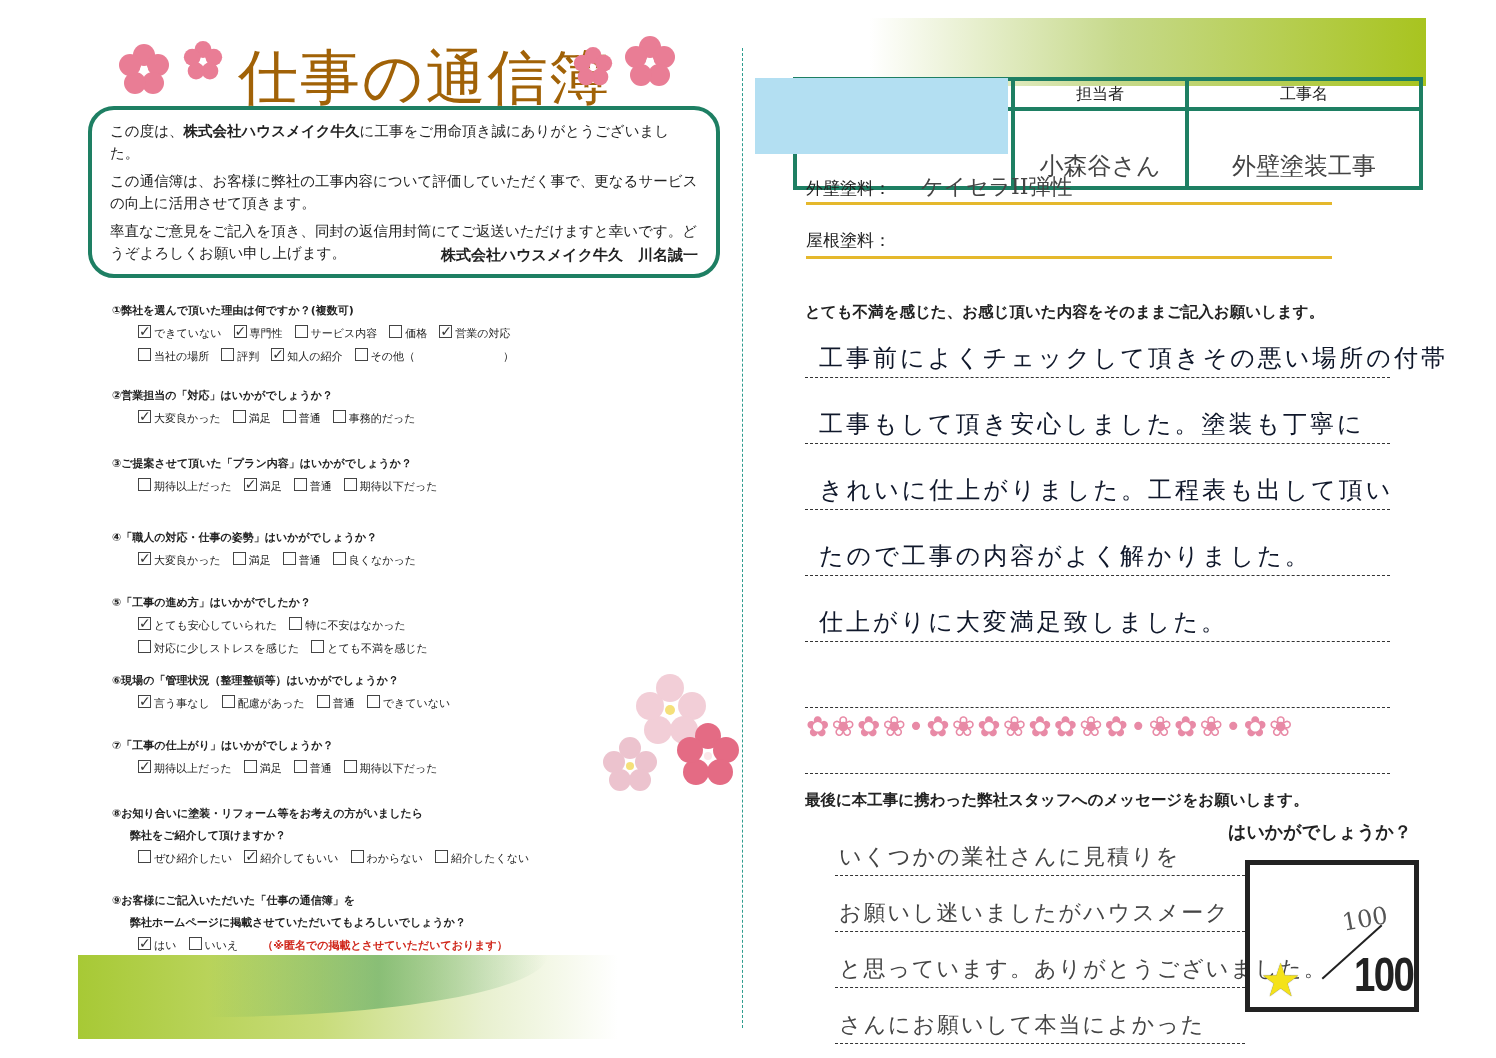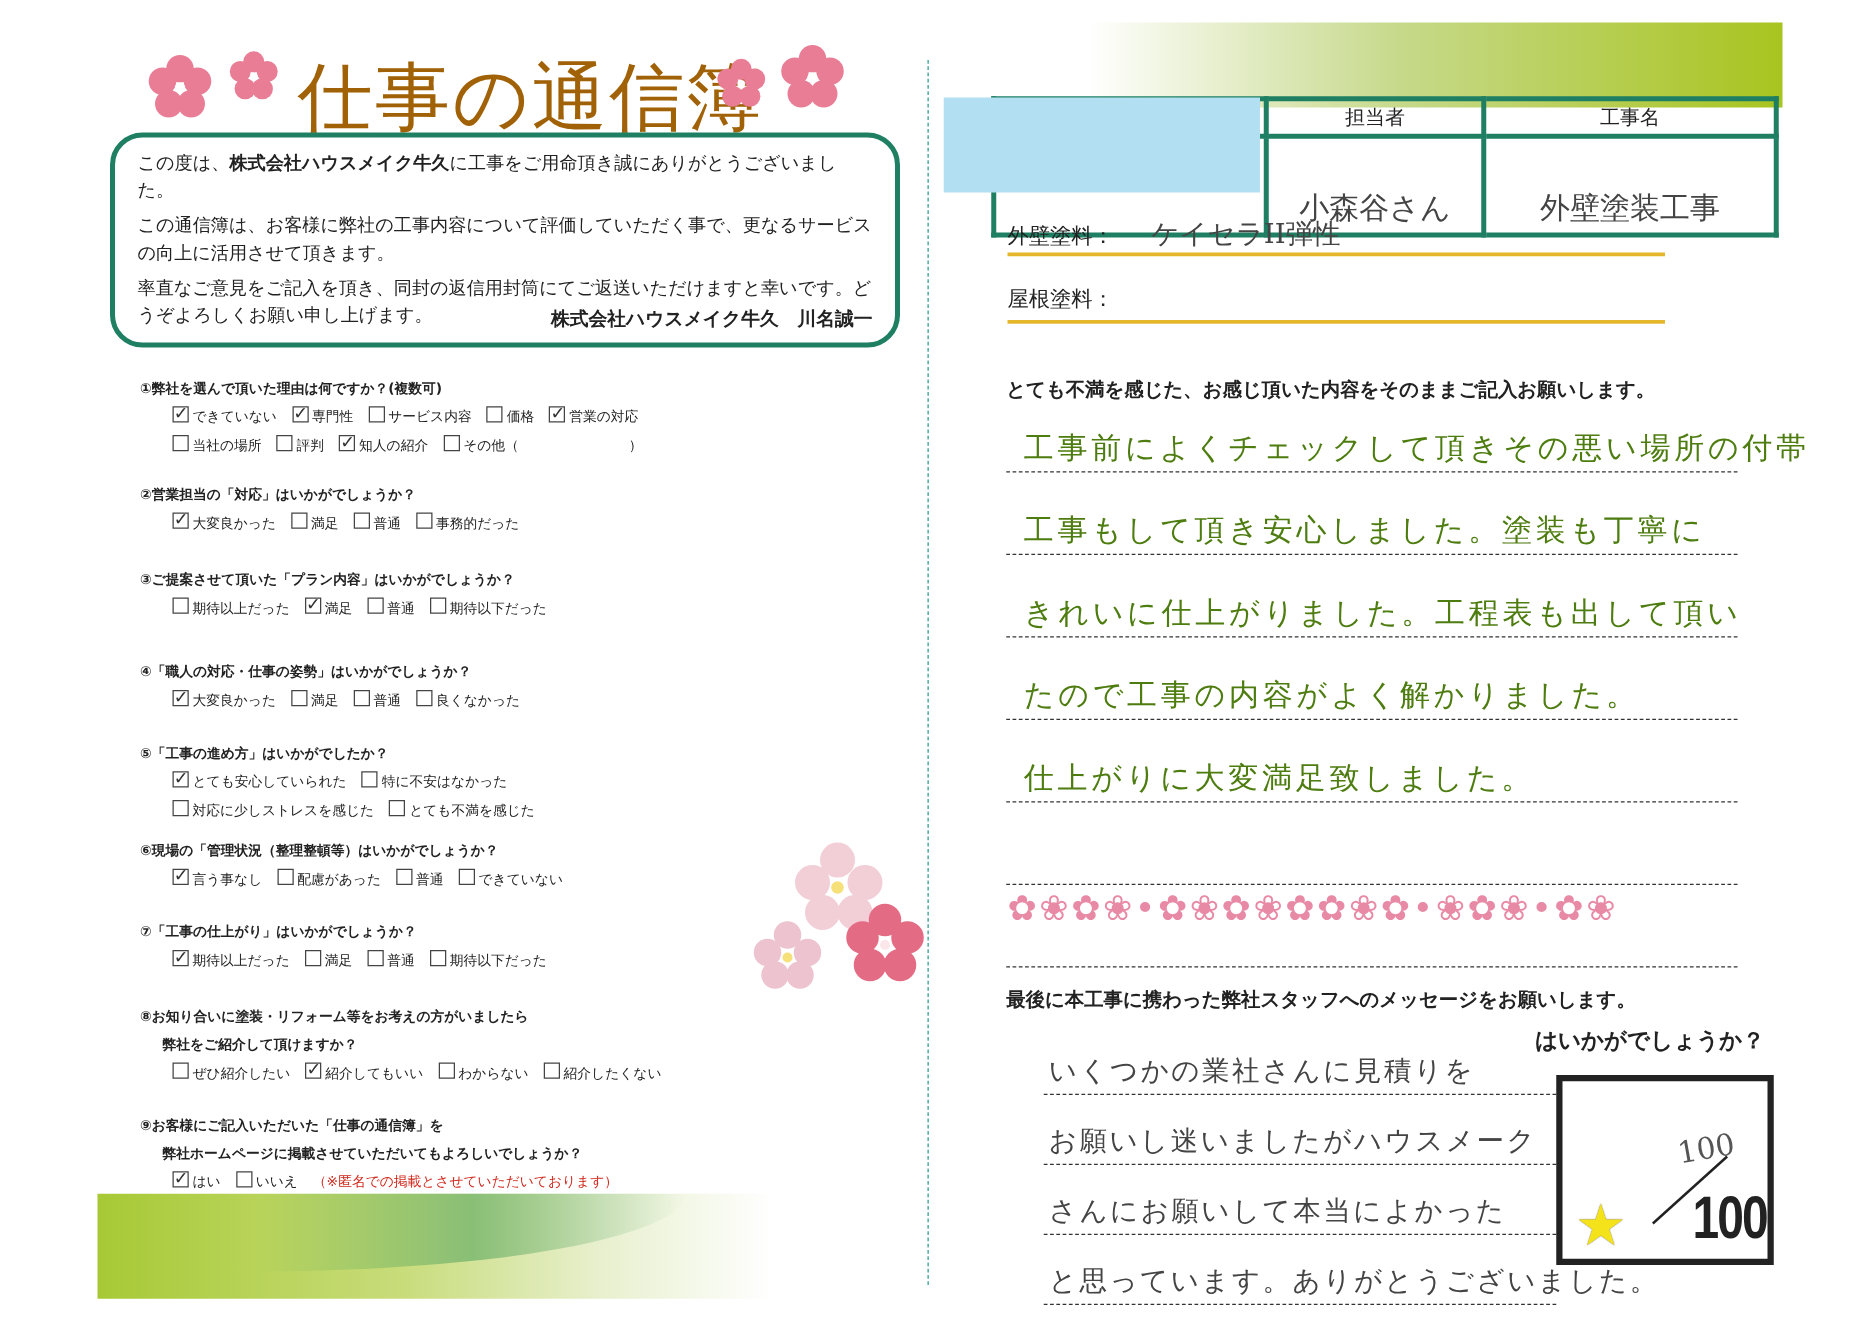--- a/index.html
+++ b/index.html
@@ -12,39 +12,39 @@
   .intro-box { left:88px; top:106px; width:632px; height:172px; border:4px solid #1e7f63; border-radius:26px; box-sizing:border-box; padding:10px 18px; font-size:14.5px; line-height:22px; }
   .intro-box p { margin:0 0 6px 0; }
   .intro-box b { font-weight:bold; }
   .signature { position:absolute; right:18px; bottom:8px; font-weight:bold; font-size:15px; }
   .q { position:absolute; left:112px; font-size:11px; }
   .q .qt { font-weight:bold; display:block; line-height:22px; }
   .q .opts { padding-left:26px; line-height:23px; display:block; }
   .opt { display:inline-block; margin-right:12px; }
   .cb { display:inline-block; width:11px; height:11px; border:1px solid #444; margin-right:3px; position:relative; top:1px; }
   .cb.checked::after { content:"✓"; position:absolute; left:0; top:-6px; font-size:14px; color:#333; }
-  .note-red { color:#d0281c; font-weight:normal; }
+  .note-red { color:#d0281c; font-weight:bold; margin-left:12px; }
   .green-wave-bottom { left:78px; top:955px; width:540px; height:84px;
       background:linear-gradient(90deg,#a7c935 0%,#c8dc7a 45%,#e8f0cf 75%,rgba(255,255,255,0) 100%); }
   .green-wave-bottom::after { content:""; position:absolute; left:130px; top:0; width:340px; height:62px;
       background:linear-gradient(90deg, rgba(76,160,90,0.0), rgba(76,160,90,0.55), rgba(76,160,90,0)); border-radius:0 0 100% 0; }
   .divider { left:742px; top:48px; width:0; height:980px; border-left:1px dashed #2d9c8e; }
   
   .green-wave-top { left:870px; top:18px; width:556px; height:68px;
       background:linear-gradient(90deg, rgba(255,255,255,0) 0%, #c6d98a 45%, #a8c41f 100%); }
   .info-table { left:793px; top:46px; width:630px; border-collapse:collapse;margin-top:31px; }
   .info-table td { border:4px solid #1e7f63; text-align:center; font-size:16px; }
   .info-table .hdr td { height:24px; }
   .info-table .val td { height:70px; font-family:"DejaVu Serif", serif; font-size:24px; vertical-align:bottom; padding-bottom:4px; color:#444; }
   .redact { left:755px; top:78px; width:253px; height:76px; background:#b3dff2; }
   .field { position:absolute; left:806px; font-size:17px; width:526px; border-bottom:3px solid #e5b82c; height:30px; }
   .field .hand { font-family:"DejaVu Serif", serif; font-size:22px; color:#444; margin-left:30px;margin-top:28px; }
   .section-title { position:absolute; left:805px; font-weight:bold; font-size:15.5px; }
   .hand-lines { position:absolute; left:805px; width:585px; }
-  .hand-line { height:66px; border-bottom:1.5px dashed #333; box-sizing:border-box; font-family:"DejaVu Serif", serif; font-size:24px; color:#4d7c0f; padding-left:14px; padding-top:30px; white-space:nowrap; letter-spacing:3px; }
+  .hand-line { height:66px; border-bottom:1.5px dashed #333; box-sizing:border-box; font-family:"DejaVu Serif", serif; font-size:24px; color:#0f172a; padding-left:14px; padding-top:30px; white-space:nowrap; letter-spacing:3px; }
   .sakura-row { position:absolute; left:806px; top:710px; width:586px; height:36px; font-size:28px; color:#e88aa6; letter-spacing:2px; white-space:nowrap; overflow:hidden; }
   .msg-lines { position:absolute; left:835px; top:820px; width:410px; }
   .msg-line { height:56px; border-bottom:1.5px dashed #333; box-sizing:border-box; font-family:"DejaVu Serif", serif; font-size:22px; color:#444; padding-left:4px; padding-top:22px; white-space:nowrap; letter-spacing:2px; }
   .score-label { position:absolute; left:1228px; top:820px; font-weight:bold; font-size:18px; }
   .score-box { position:absolute; left:1245px; top:860px; width:174px; height:152px; border:5px solid #222; box-sizing:border-box; }
   .score-hand { position:absolute; left:92px; top:40px; font-family:"DejaVu Serif", serif; font-size:24px; color:#555; transform:rotate(-10deg); }
   .score-slash { position:absolute; left:62px; top:86px; width:80px; height:2px; background:#222; transform:rotate(-42deg); }
   .score-max { position:absolute; left:104px; top:82px; font-family:"Liberation Sans", sans-serif; font-size:48px; font-weight:bold; letter-spacing:-2px; transform:scaleX(0.8); transform-origin:left; }
   .star { position:absolute; left:10px; top:88px; font-size:46px; color:#f4e21a; text-shadow:0 0 1px #555; }
 </style>
@@ -207,22 +207,22 @@
     <div class="hand-line"></div>
     <div class="hand-line"></div>
   </div>
 
 <div class="sakura-row">✿❀✿❀•✿❀✿❀✿✿❀✿•❀✿❀•✿❀</div>
 
 <div class="section-title" style="top:790px">最後に本工事に携わった弊社スタッフへのメッセージをお願いします。</div>
 <div class="msg-lines" id="msg-lines">
     <div class="msg-line">いくつかの業社さんに見積りを</div>
     <div class="msg-line">お願いし迷いましたがハウスメーク</div>
+    <div class="msg-line">と思っています。ありがとうございました。</div>
     <div class="msg-line">さんにお願いして本当によかった</div>
-    <div class="msg-line">と思っています。ありがとうございました。</div>
   </div>
 
 <div class="score-label">はいかがでしょうか？</div>
 <div class="score-box">
   <div class="star">★</div>
   <div class="score-hand">100</div>
   <div class="score-slash"></div>
   <div class="score-max">100</div>
 </div>
 

